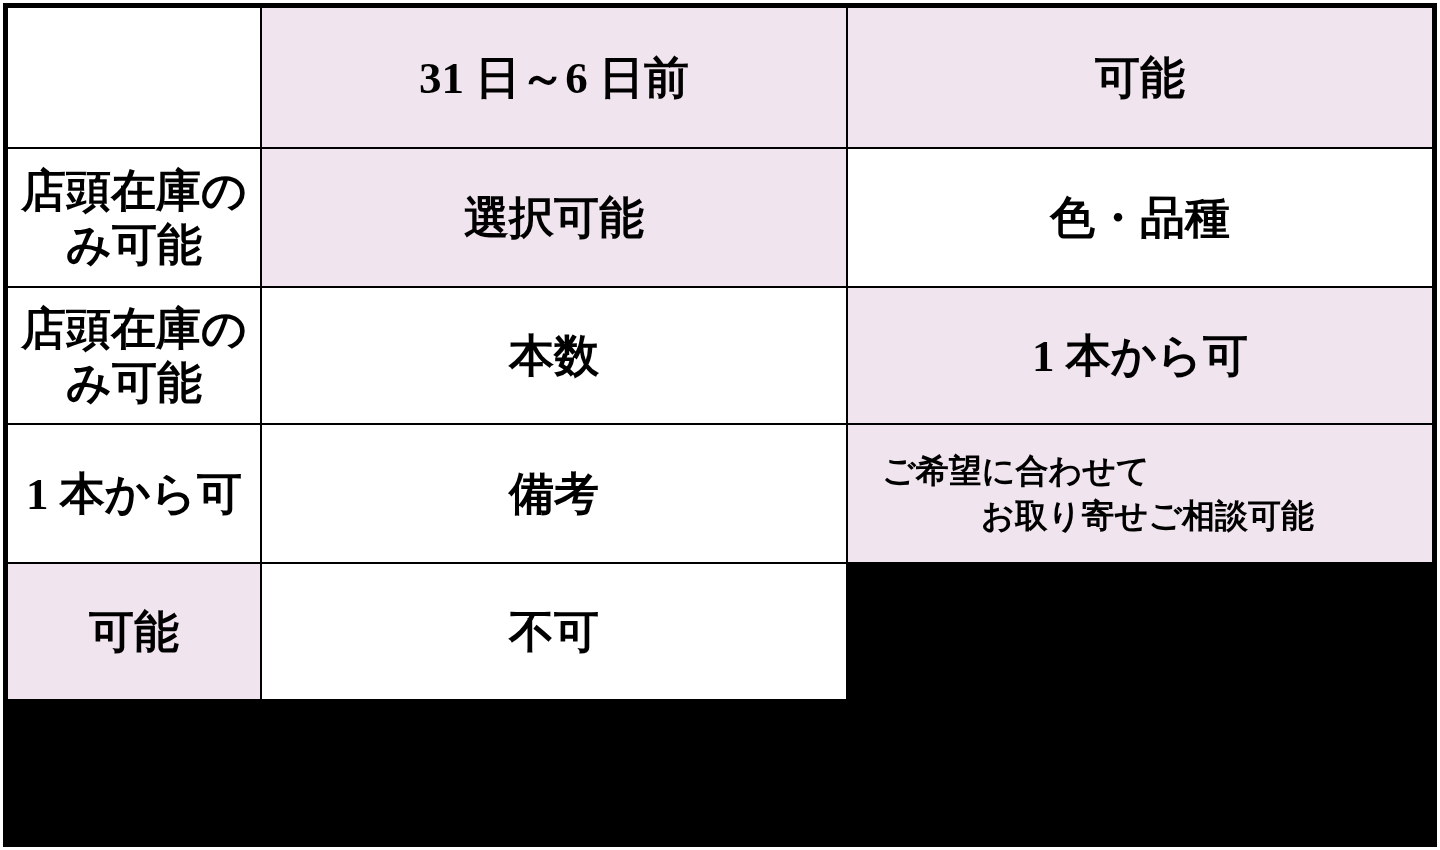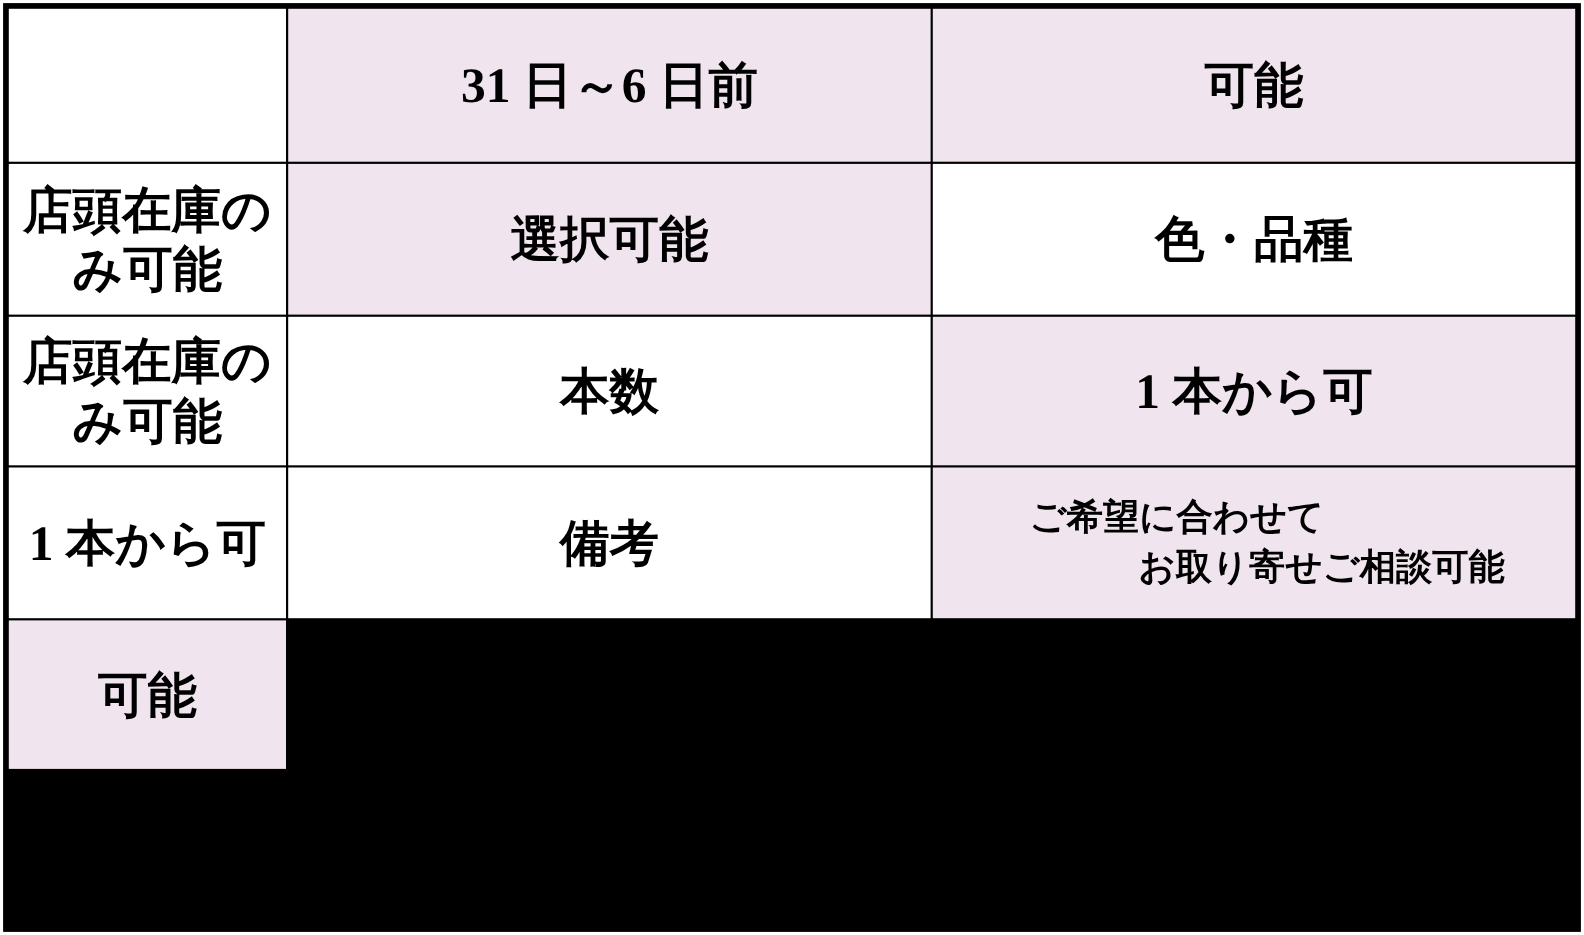--- a/index.html
+++ b/index.html
@@ -41,21 +41,21 @@
     line-height: 1.2;
     overflow: hidden;
   }
   .cell.small {
     font-size: 33px;
   }
   .cell.remarks-adv {
     flex-direction: column;
     align-items: flex-start;
     justify-content: center;
-    padding-left: 88px;
+    padding-left: 34px;
     text-align: left;
     line-height: 1.35;
     box-sizing: border-box;
   }
   .remarks-adv .indent {
     margin-left: 99px;
     text-align: right;
   }
 </style>
 </head>
@@ -78,15 +78,16 @@
     <div class="cell hl" style="background: rgb(240, 228, 238);">1 本から可</div>
     <div class="cell">1 本から可</div>
 
     <div class="cell">備考</div>
     <div class="cell hl small remarks-adv" style="background: rgb(240, 228, 238);">
       <div>ご希望に合わせて</div>
       <div class="indent">お取り寄せご相談可能</div>
     </div>
 
     <div class="cell hl" style="background: rgb(240, 228, 238);">可能</div>
+    <div class="cell">不可</div>
 
   </div>
 </div>
 
 </body></html>

